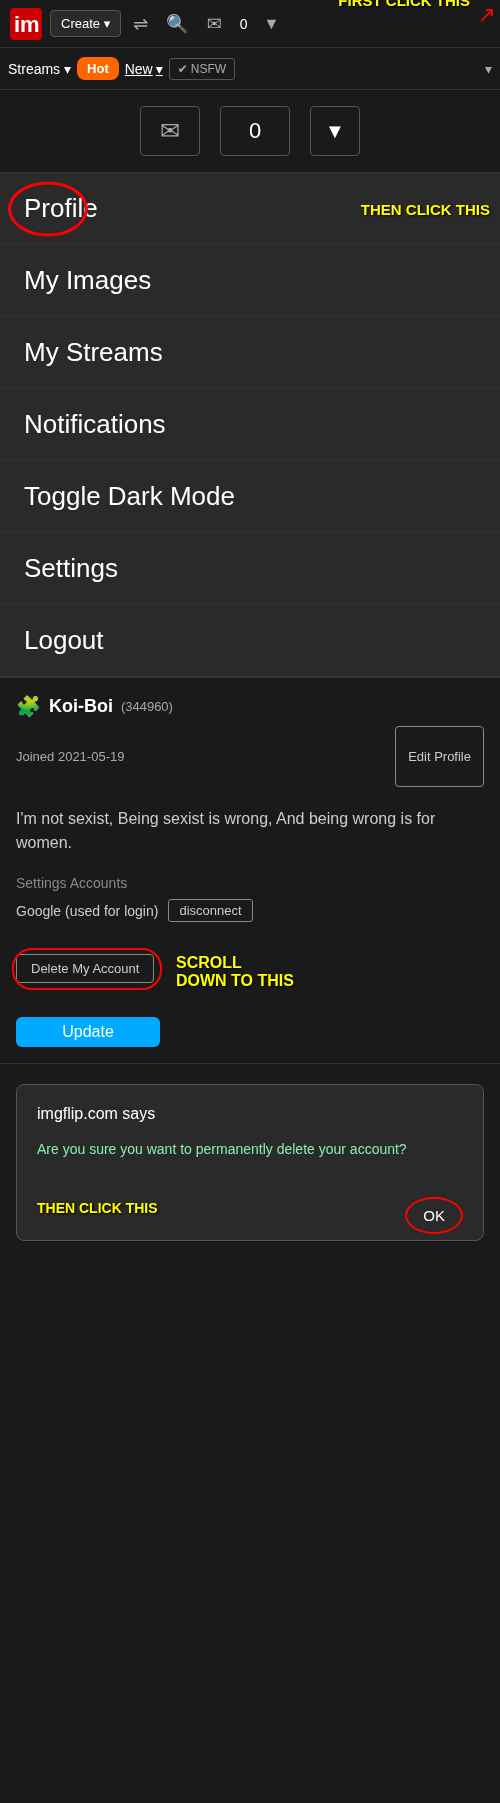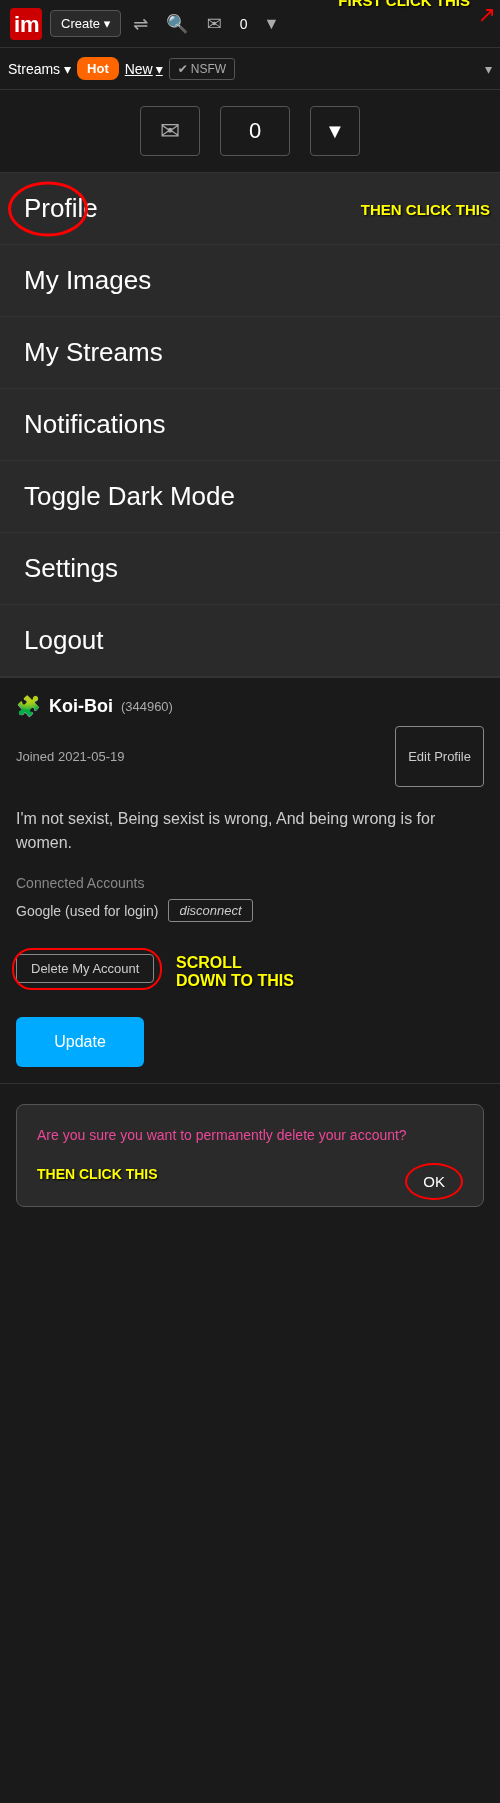--- a/index.html
+++ b/index.html
@@ -307,21 +307,20 @@
       color: #ccc;
     }
     .disconnect-btn {
       background: none;
       border: 1px solid #888;
       color: #ccc;
       padding: 3px 10px;
       border-radius: 3px;
       font-size: 13px;
       cursor: pointer;
-      font-style: italic;
     }
     .delete-row {
       margin-bottom: 16px;
       position: relative;
     }
     .delete-btn {
       background: none;
       border: 1px solid #888;
       color: #ccc;
       padding: 6px 14px;
@@ -346,45 +345,46 @@
       color: #ff0;
       font-weight: bold;
       font-size: 16px;
       text-shadow: 1px 1px 2px #000;
       pointer-events: none;
     }
     .update-btn {
       background: #00aaff;
       border: none;
       color: #fff;
-      padding: 16px 24px;
+      padding: 6px 24px;
       border-radius: 6px;
       font-size: 16px;
       cursor: pointer;
-      width: 128px;
+      width: 144px;
     }
 
     
     .dialog-box {
       background: #2a2a2a;
       border: 1px solid #555;
       border-radius: 8px;
       margin: 0 16px 0 16px;
       padding: 20px 20px 60px 20px;
       position: relative;
     }
     .dialog-title {
       font-size: 16px;
       color: #fff;
       margin-bottom: 16px;
     }
     .dialog-body {
       font-size: 14px;
-      color: #ec4899;
+      color: #86efac;
       line-height: 1.5;
+      margin-bottom: 20px;
     }
     .dialog-ok-btn {
       position: absolute;
       right: 20px;
       bottom: 6px;
       background: none;
       border: 2px solid red;
       border-radius: 50%;
       color: #fff;
       padding: 8px 16px;
@@ -476,36 +476,37 @@
   <div class="profile-header">
     <span class="puzzle-icon">🧩</span>
     <span class="username">Koi-Boi</span>
     <span class="user-id">(344960)</span>
   </div>
   <div class="join-date-row">
     <span class="join-date">Joined 2021-05-19</span>
     <button class="edit-profile-btn">Edit Profile</button>
   </div>
   <p class="bio-text">I'm not sexist, Being sexist is wrong, And being wrong is for women.</p>
-  <p class="connected-accounts">Connected Accounts</p>
+  <p class="connected-accounts">Settings Accounts</p>
   <div class="google-row">
     <span class="google-label">Google (used for login)</span>
     <button class="disconnect-btn">disconnect</button>
   </div>
   <div class="delete-row" style="position:relative;">
     <button class="delete-btn">Delete My Account</button>
     <div class="delete-circle"></div>
     <div class="scroll-annotation" style="white-space:pre-line;">SCROLL
 DOWN TO THIS</div>
   </div>
   <br>
   <button class="update-btn">Update</button>
 </div>
 
 <div style="background:#1a1a1a; padding:20px 0 20px 0;">
   <div class="dialog-box">
+    <div class="dialog-title">imgflip.com says</div>
     <div class="dialog-body">Are you sure you want to permanently delete your account?</div>
     <div class="then-click-this">THEN CLICK THIS</div>
     <button class="dialog-ok-btn">OK</button>
   </div>
 </div>
 
 <div class="bottom-pad"></div>
 
 </body></html>

